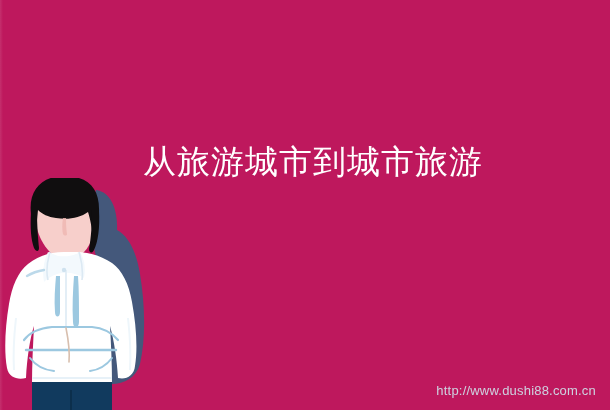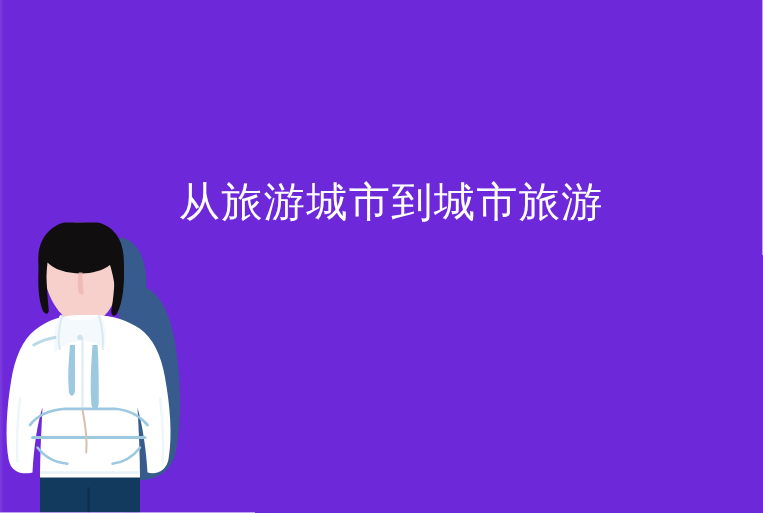--- a/index.html
+++ b/index.html
@@ -5,21 +5,21 @@
   html, body {
     margin: 0;
     padding: 0;
     background: #ffffff;
   }
   #canvas {
     position: relative;
     width: 610px;
     height: 410px;
     overflow: hidden;
-    background: #6d28d9;
+    background: #be185d;
     font-family: "Liberation Sans", "DejaVu Sans", sans-serif;
   }
 
   
   #headline {
     position: absolute;
     left: 0;
     top: 136px;
     width: 610px;
     text-align: center;
@@ -154,14 +154,15 @@
       <path d="M32 200 L112 200" fill="none" stroke="#e7f1f8" stroke-width="2"></path>
 
       <path d="M32 204 L112 204 L112 232 L32 232 Z" fill="#113a5e"></path>
       <path d="M71 210 L71 232" fill="none" stroke="#0d3css" stroke-width="0"></path>
       <path d="M71 212 L71 232" fill="none" stroke="#0c2f4c" stroke-width="2"></path>
     </svg>
   </div>
 
   <div id="headline">从旅游城市到城市旅游</div>
 
+  <div id="watermark">http://www.dushi88.com.cn</div>
 
 </div>
 
 </body></html>

